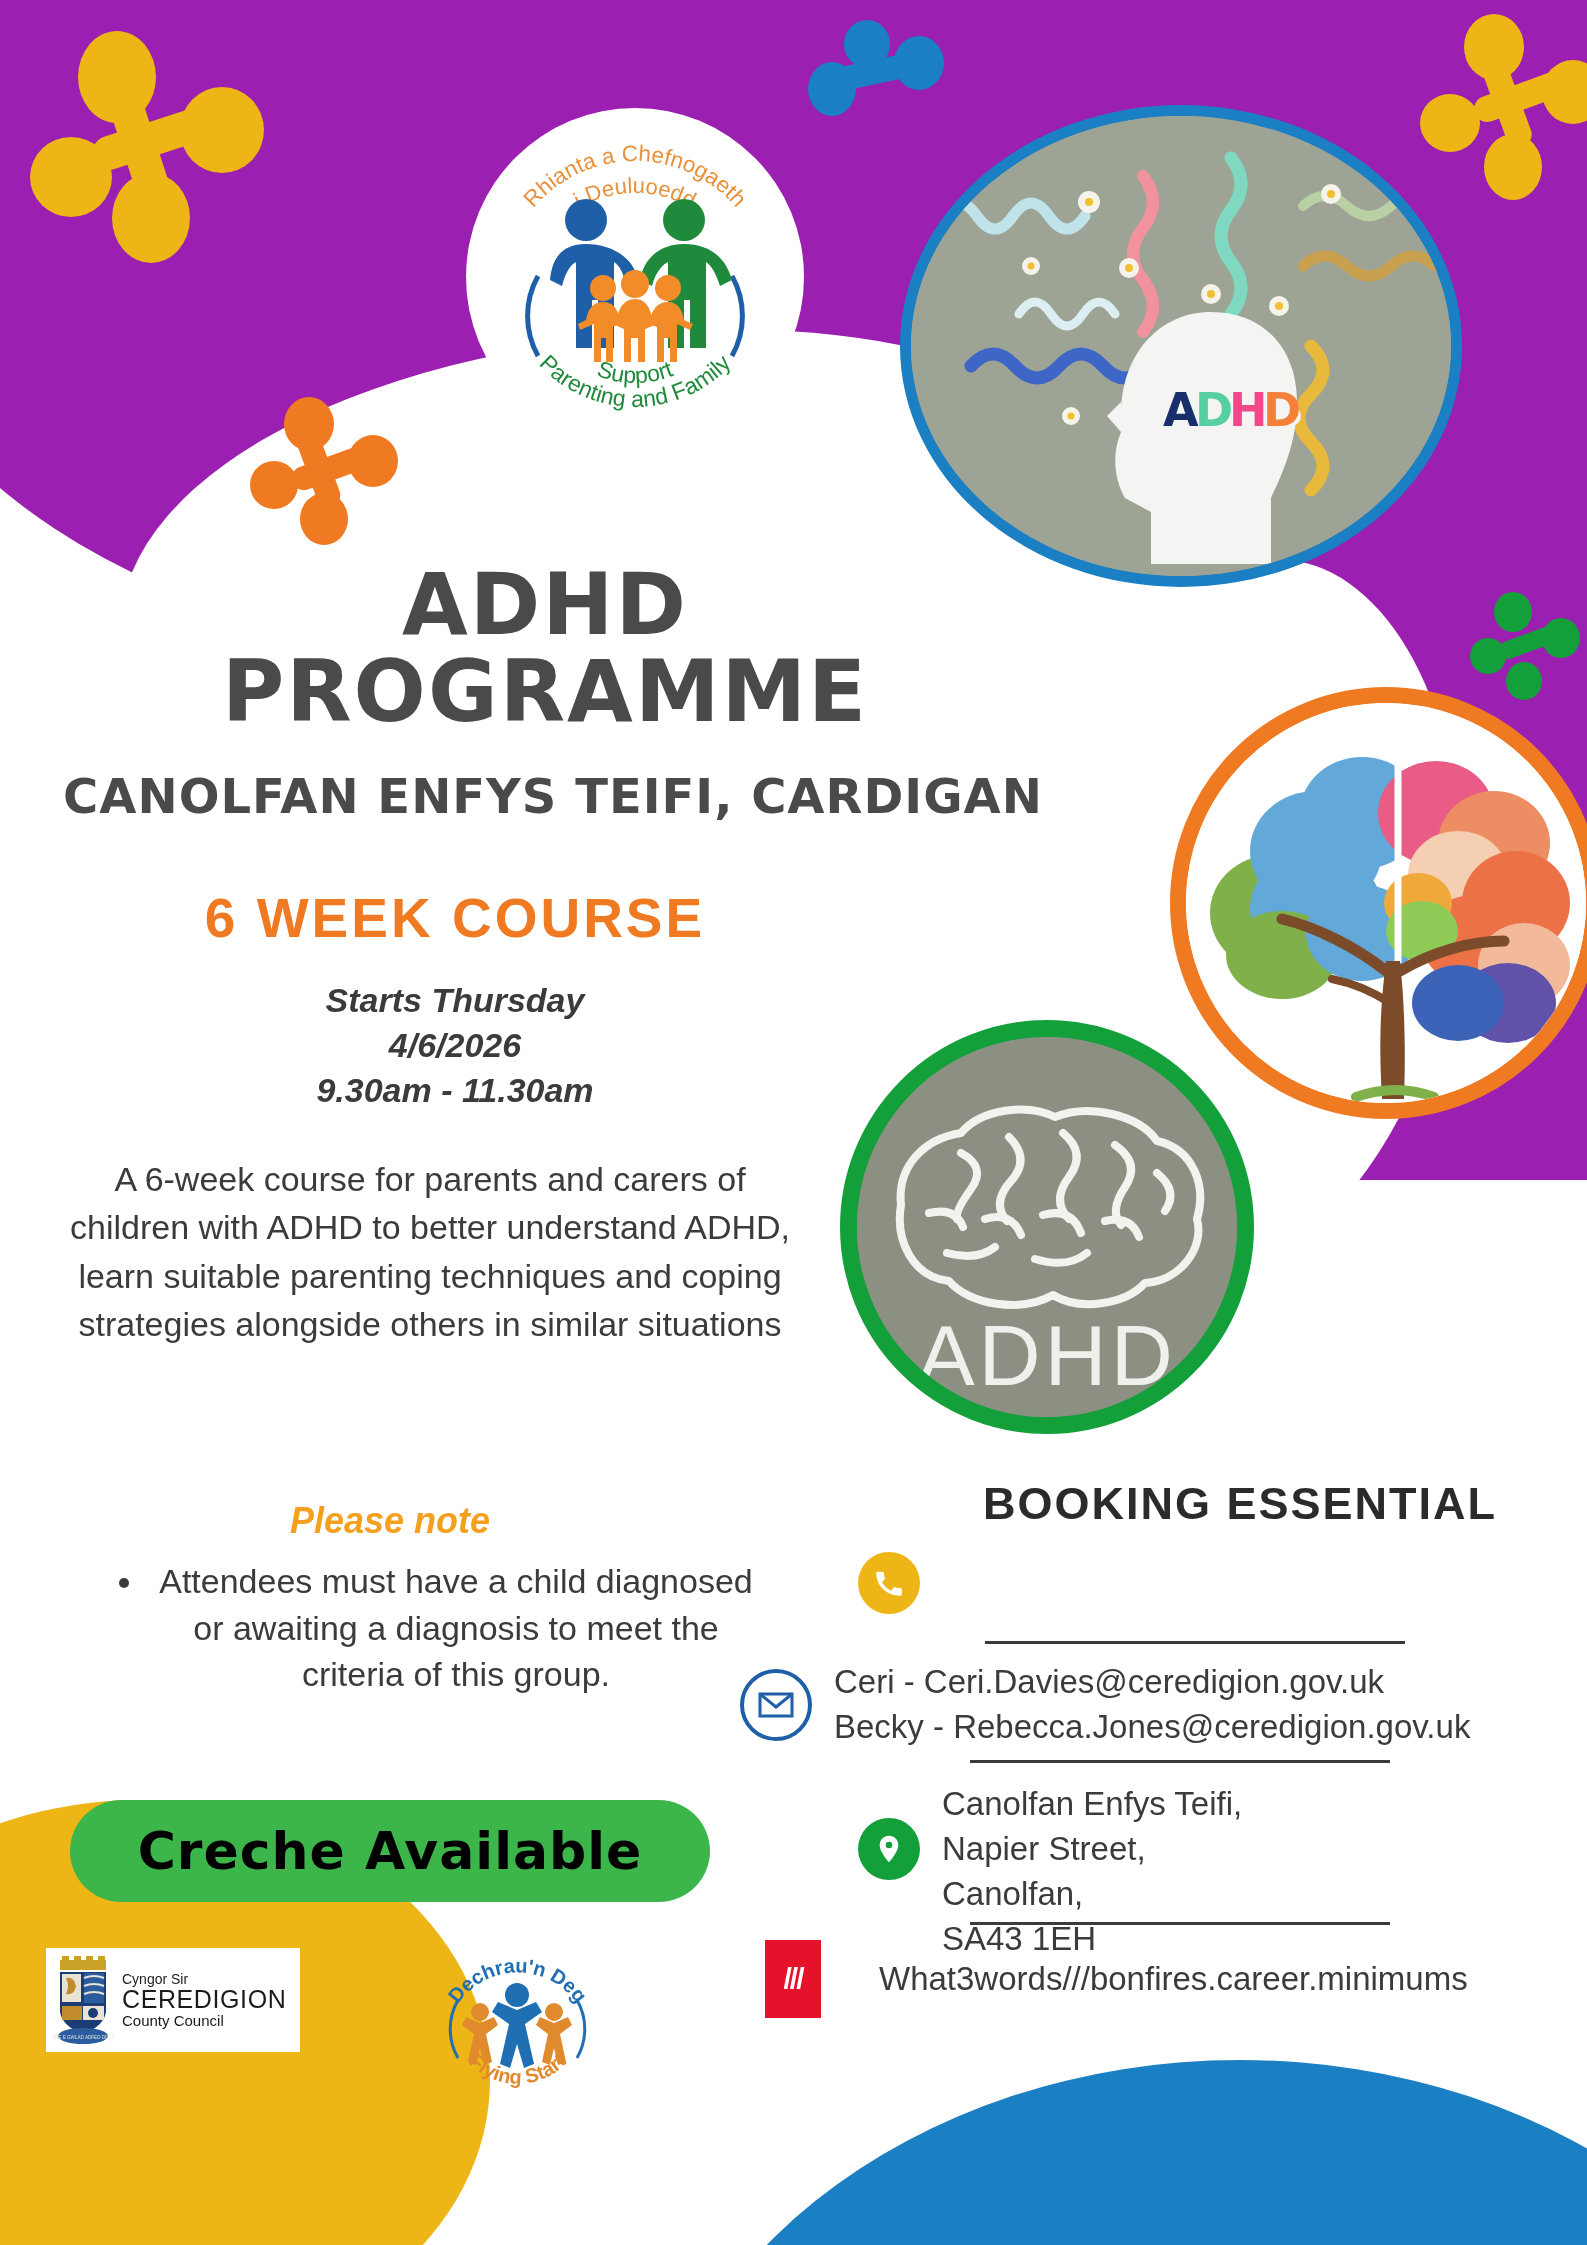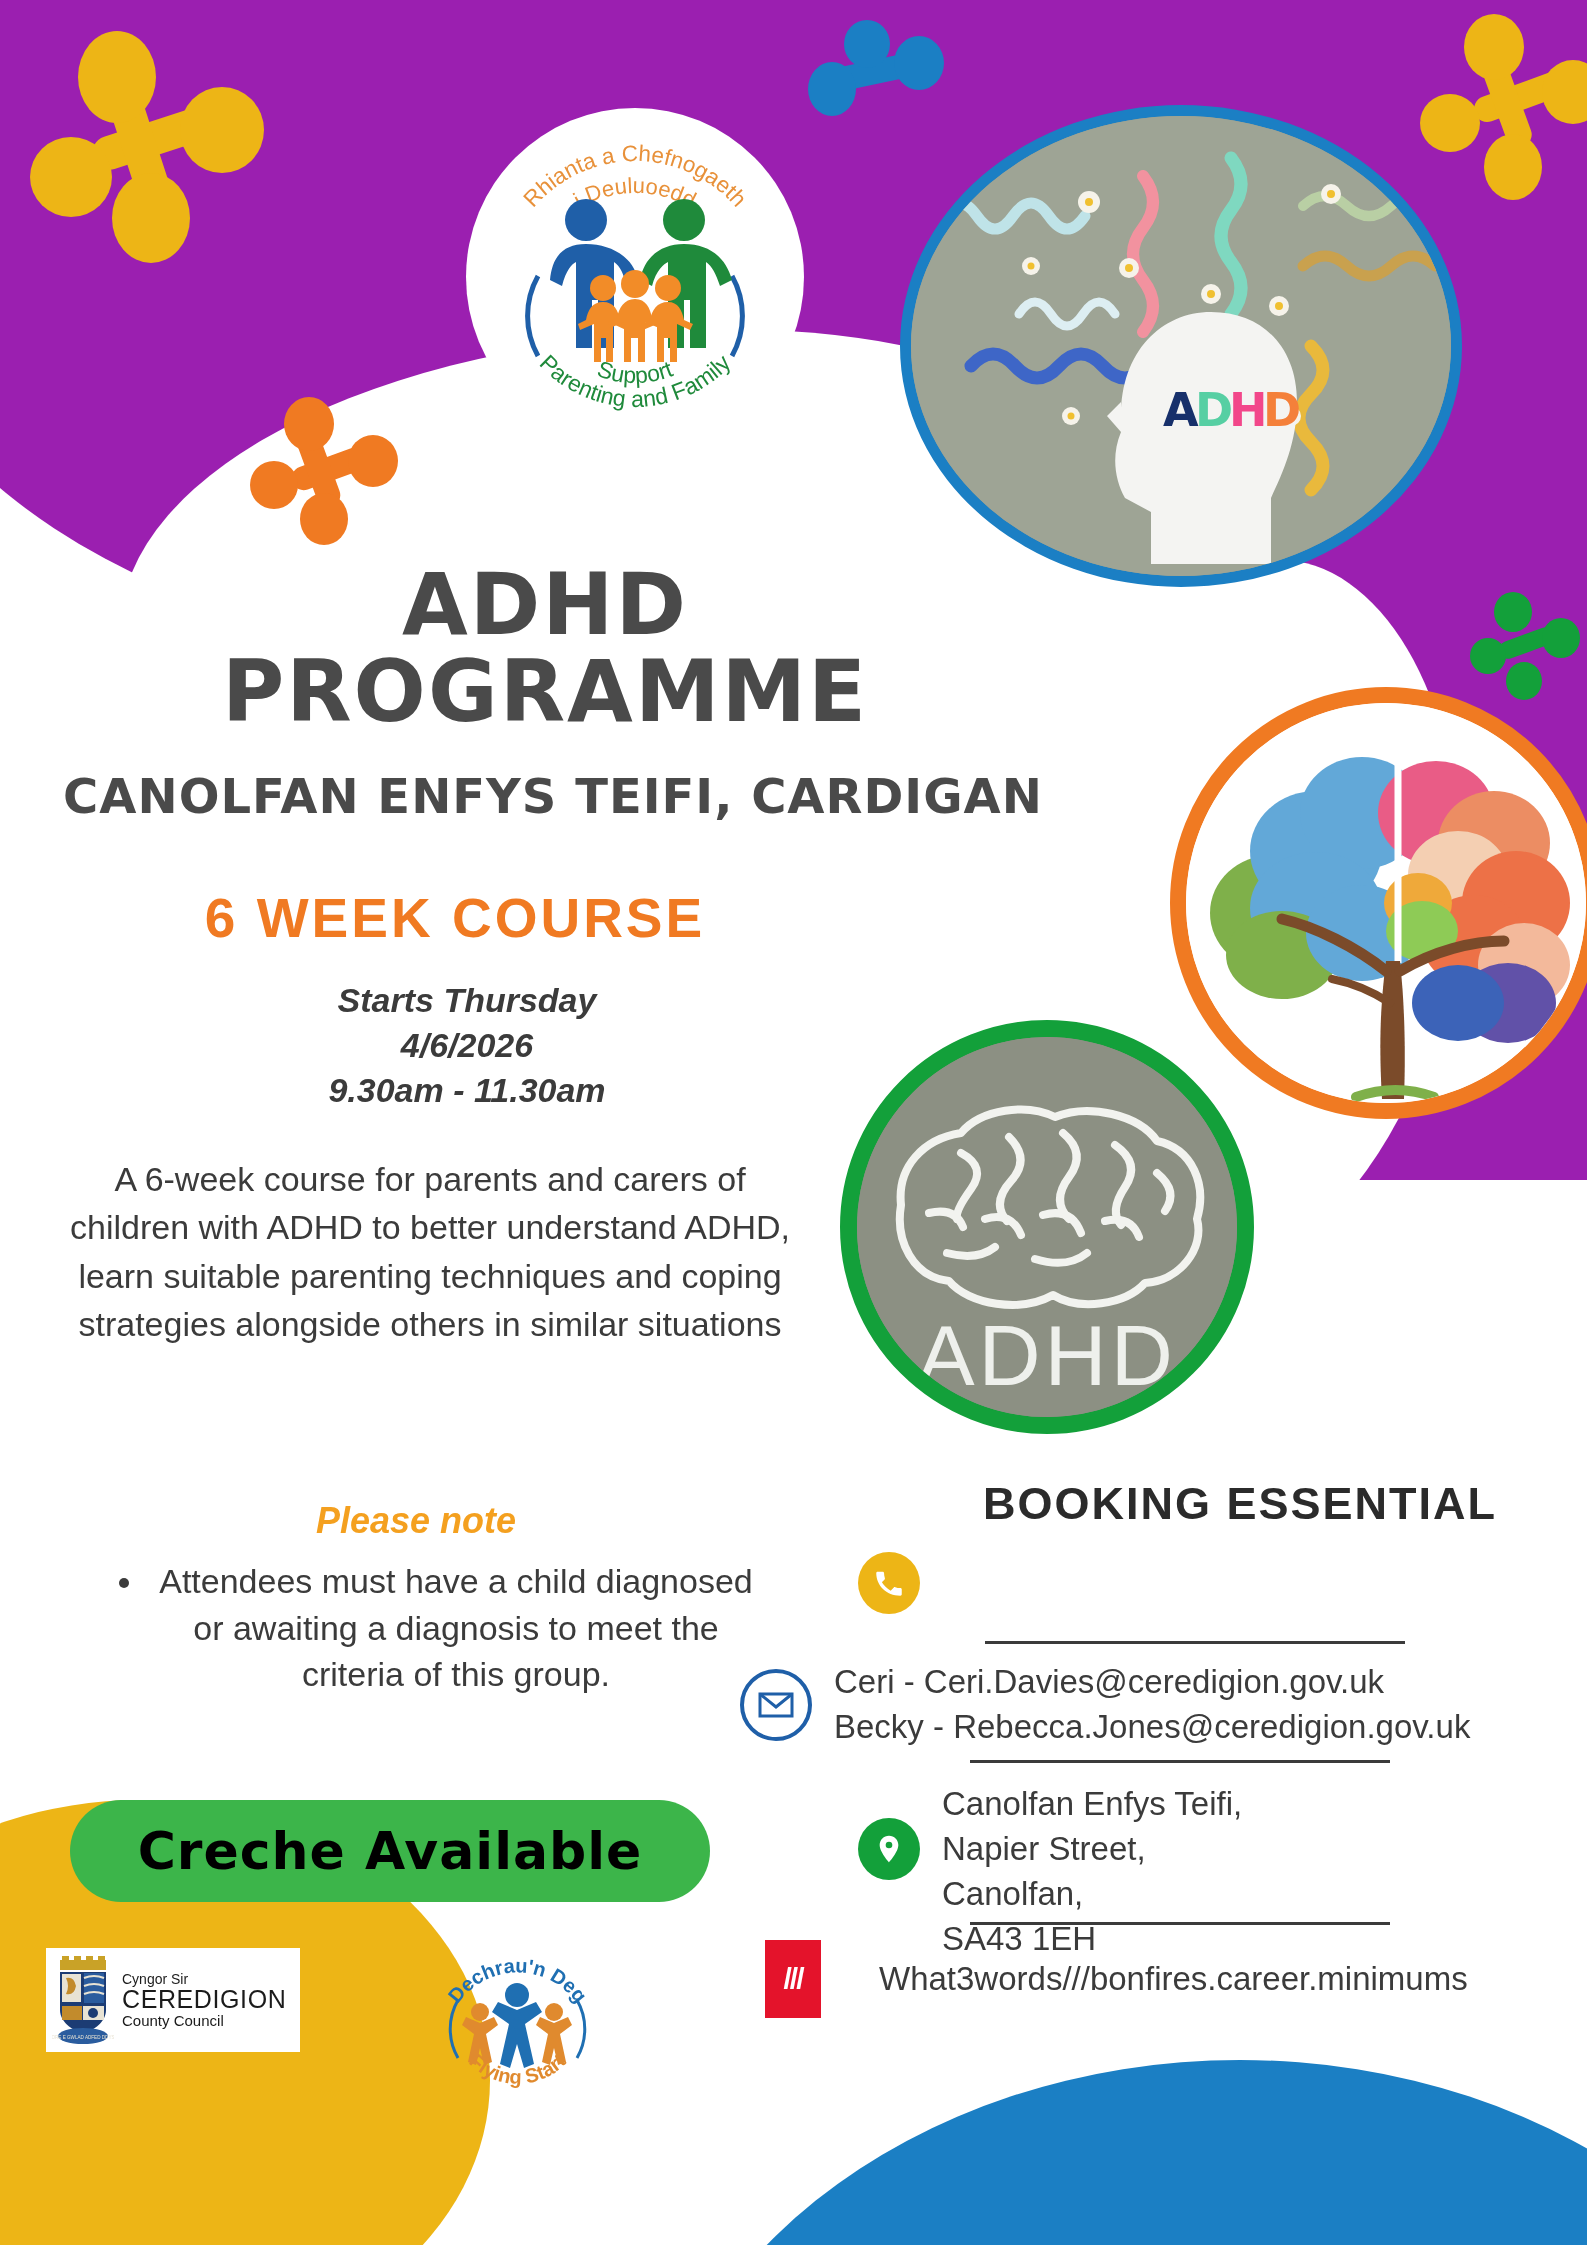--- a/index.html
+++ b/index.html
@@ -186,21 +186,21 @@
     width: 790px;
     z-index: 8;
     text-align: center;
     color: #F07A22;
     font-weight: bold;
     font-size: 55px;
     letter-spacing: 3px;
   }
   .course-when {
     position: absolute;
-    left: 72px;
+    left: 60px;
     top: 978px;
     width: 790px;
     z-index: 8;
     text-align: center;
     color: #3B3B3B;
     font-weight: bold;
     font-style: italic;
     font-size: 34px;
     line-height: 1.32;
   }
@@ -210,21 +210,21 @@
     top: 1155px;
     width: 740px;
     z-index: 8;
     text-align: center;
     color: #3B3B3B;
     font-size: 34px;
     line-height: 1.42;
   }
   .please-note {
     position: absolute;
-    left: 126px;
+    left: 100px;
     top: 1500px;
     width: 580px;
     z-index: 8;
     text-align: center;
     color: #F4A01F;
     font-weight: bold;
     font-style: italic;
     font-size: 36px;
   }
   .note-list {

